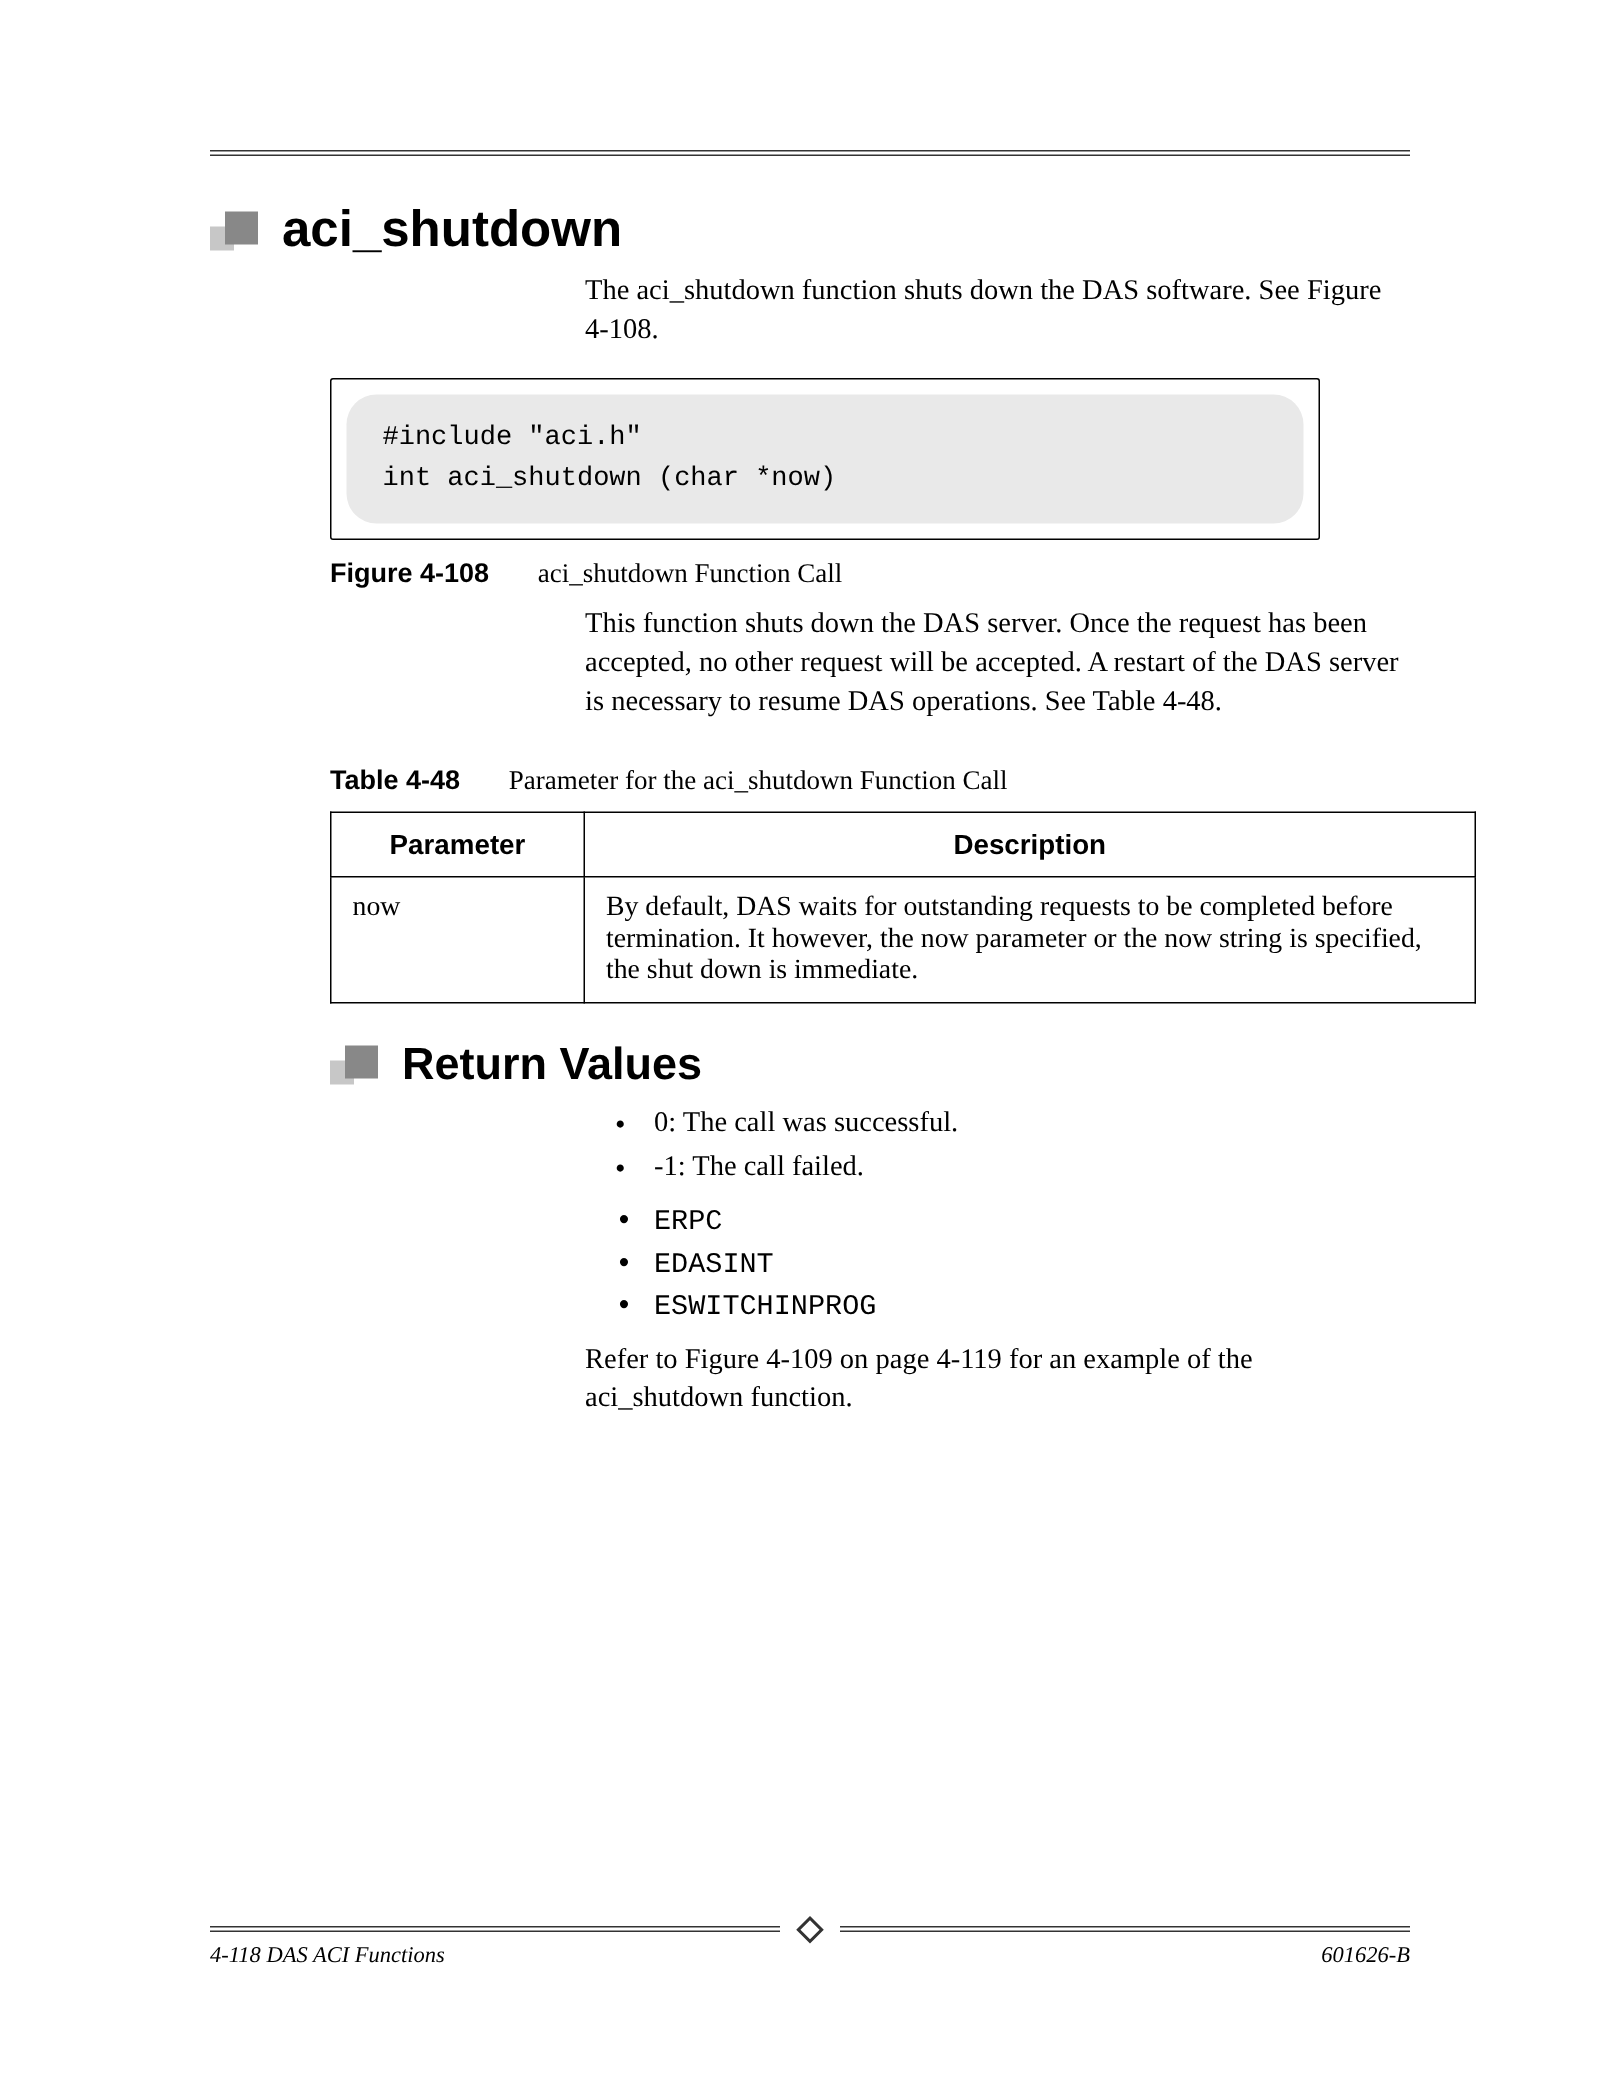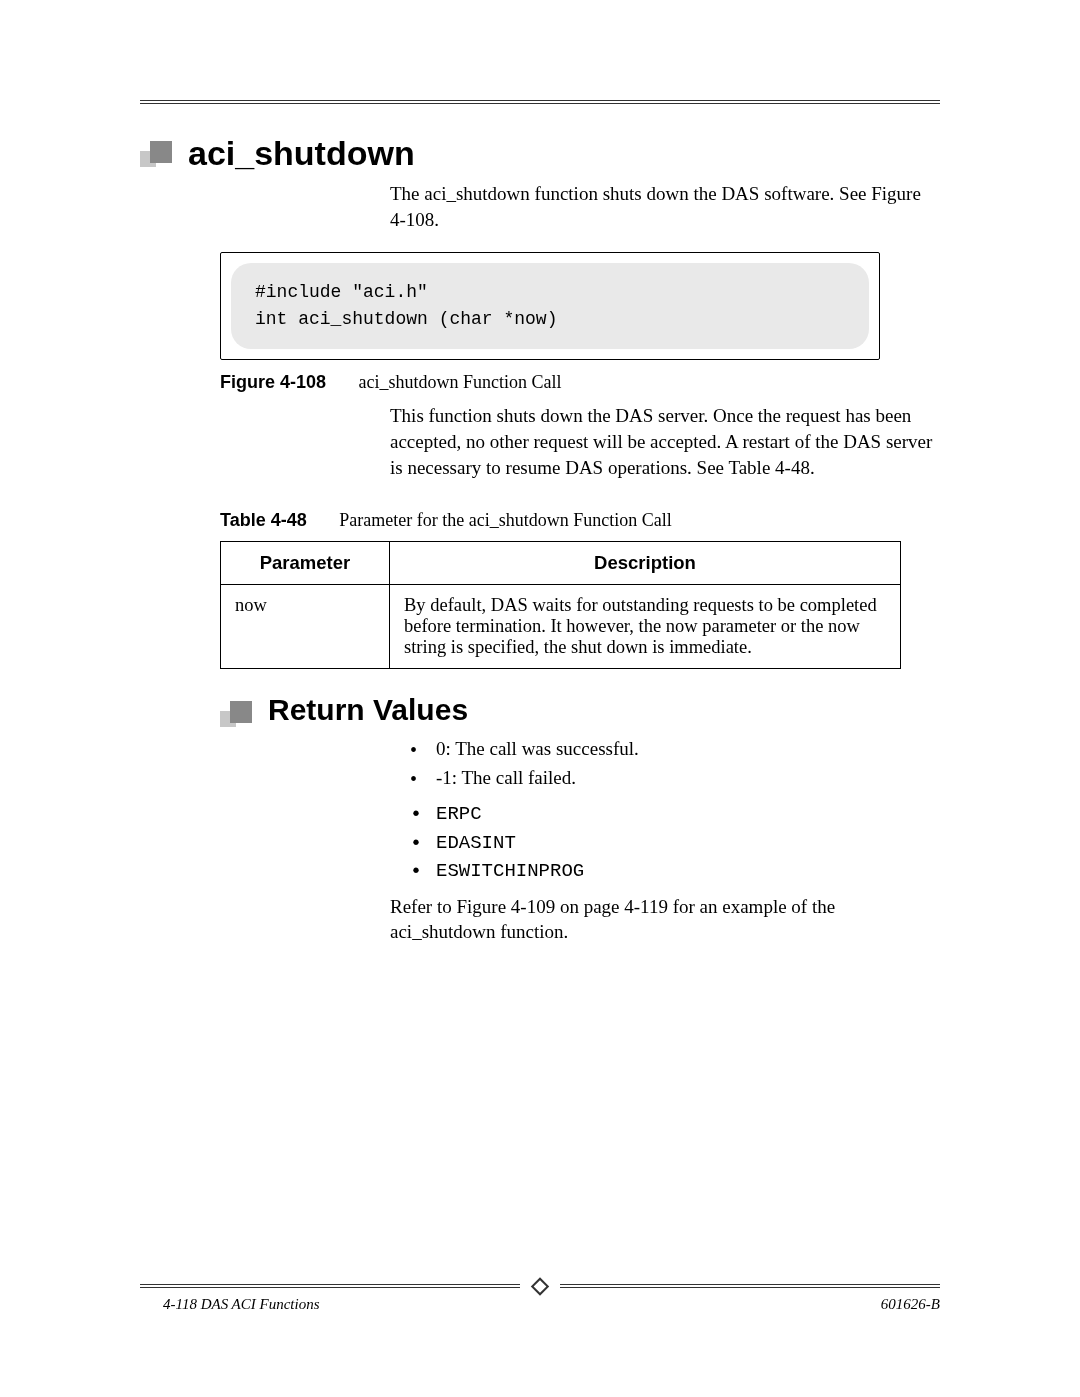--- a/index.html
+++ b/index.html
@@ -96,42 +96,42 @@
     font-family: Liberation Serif, serif;
     font-weight: normal;
     margin-top: 48px;
   }
   .caption .ctext-serif {
     font-family: "Palatino Linotype", Palatino, serif;
   }
   table.param {
     border-collapse: collapse;
     margin-left: 80px;
-    width: 681px;
+    width: 764px;
     margin-top: 8px;
     margin-bottom: 16px;
   }
   table.param th, table.param td {
     border: 1.5px solid #000;
     padding: 10px 14px;
     font-size: 18.5px;
     text-align: left;
     vertical-align: top;
   }
   table.param th {
     font-family: Arial, Helvetica, sans-serif;
     font-weight: bold;
     text-align: center;
   }
   table.param td.param-name {
     width: 140px;
   }
   .sub-heading-row {
     display: flex;
-    align-items: flex-end;
+    align-items: center;
     margin-top: 24px;
     margin-left: 80px;
     margin-bottom: 0;
   }
   .sub-heading-row .h2 {
     font-family: Arial, Helvetica, sans-serif;
     font-weight: bold;
     font-size: 30px;
   }
   ul.bullets {
@@ -188,21 +188,20 @@
     height: 9px;
     border: 2px solid #333;
     background: #fff;
   }
   .footertext {
     display: flex;
     justify-content: space-between;
     font-style: italic;
     font-size: 15px;
     font-family: "Palatino Linotype", Palatino, serif;
-    margin-left: 23px;
   }
 </style>
 </head>
 <body>
 
 <div class="page">
   <div class="topline"></div>
 
   <div class="heading-row">
     <div class="bullet-box">

